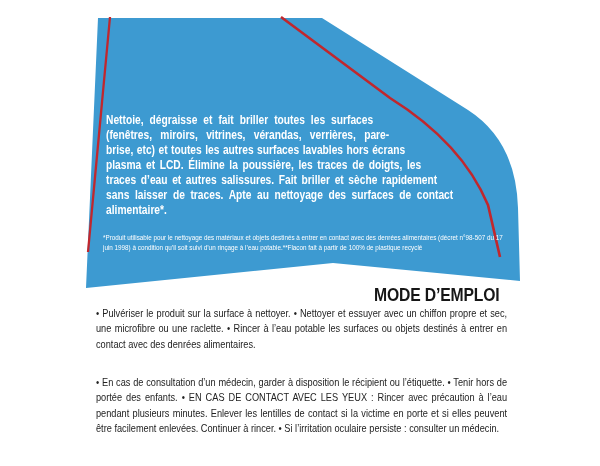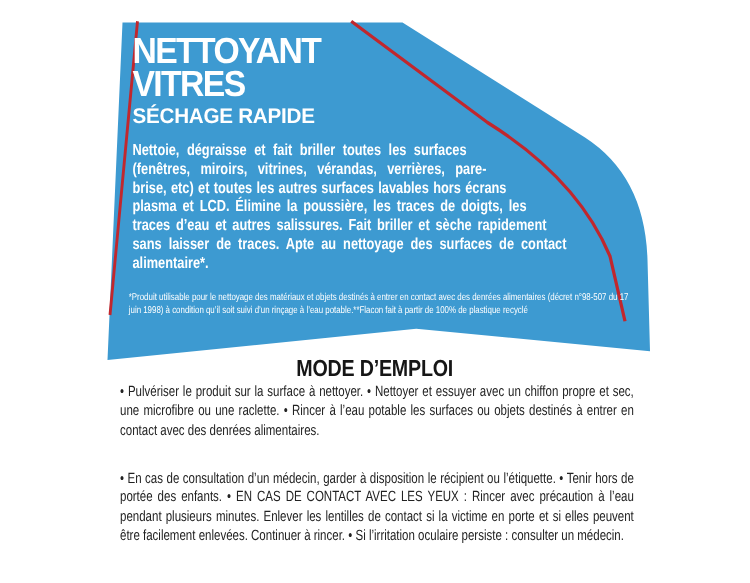--- a/index.html
+++ b/index.html
@@ -30,21 +30,21 @@
     clip-path:polygon(0 0,100% 0,100% 100%);
   }
   
   .footnote{
     position:absolute;left:103px;top:233px;width:500px;
     color:#ffffff;font-size:7.9px;font-weight:400;line-height:9.6px;
     text-align:left;transform:scaleX(0.80);transform-origin:left top;
   }
   
   .sec-head{
-    position:absolute;left:90px;width:420px;text-align:center;
+    position:absolute;left:90px;width:420px;text-align:right;
     color:#161616;font-weight:800;font-size:18.5px;white-space:nowrap;
   }
   .sec-head span{display:inline-block;transform:scaleX(0.85);transform-origin:center top;letter-spacing:-0.2px;}
   .sec-head.h1{top:284px;}
   .sec-head.h2{top:352px;}
   .sec-body{
     position:absolute;left:96px;width:527px;
     color:#222222;font-size:11.8px;font-weight:400;line-height:15.4px;
     text-align:justify;transform:scaleX(0.78);transform-origin:left top;
   }
@@ -55,25 +55,20 @@
 <body>
 
 <div class="stage">
 
   <svg class="layer" width="600" height="466" viewBox="0 0 600 466">
     <path d="M98,18 L322,18 L468,110 Q516,141 518,208 L520,281 L333,263 L86,288 Z" fill="#3D9AD1"></path>
     <path d="M110,17 L88,252" fill="none" stroke-width="2.3" stroke="#C1272D"></path>
     <path d="M281,17 L390,98 Q462,143 488,205 L500,257" fill="none" stroke-width="2.6" stroke="#C1272D"></path>
   </svg>
 
-  <div class="title">
-    <div class="t1">NETTOYANT</div>
-    <div class="t2">VITRES</div>
-    <div class="t3">SÉCHAGE RAPIDE</div>
-  </div>
 
   <div class="desc">
     <div class="wedge"></div>
     <span>Nettoie, dégraisse et fait briller toutes les surfaces (fenêtres, miroirs, vitrines, vérandas, verrières, pare-brise, etc) et toutes les autres surfaces lavables hors écrans plasma et LCD. Élimine la poussière, les traces de doigts, les traces d’eau et autres salissures. Fait briller et sèche rapidement sans laisser de traces. Apte au nettoyage des surfaces de contact alimentaire*.</span>
   </div>
 
   <div class="footnote">*Produit utilisable pour le nettoyage des matériaux et objets destinés à entrer en contact avec des denrées alimentaires (décret n°98-507 du 17 juin 1998) à condition qu’il soit suivi d’un rinçage à l’eau potable.**Flacon fait à partir de 100% de plastique recyclé</div>
 
   <div class="sec-head h1">
     <span>MODE D’EMPLOI</span>

